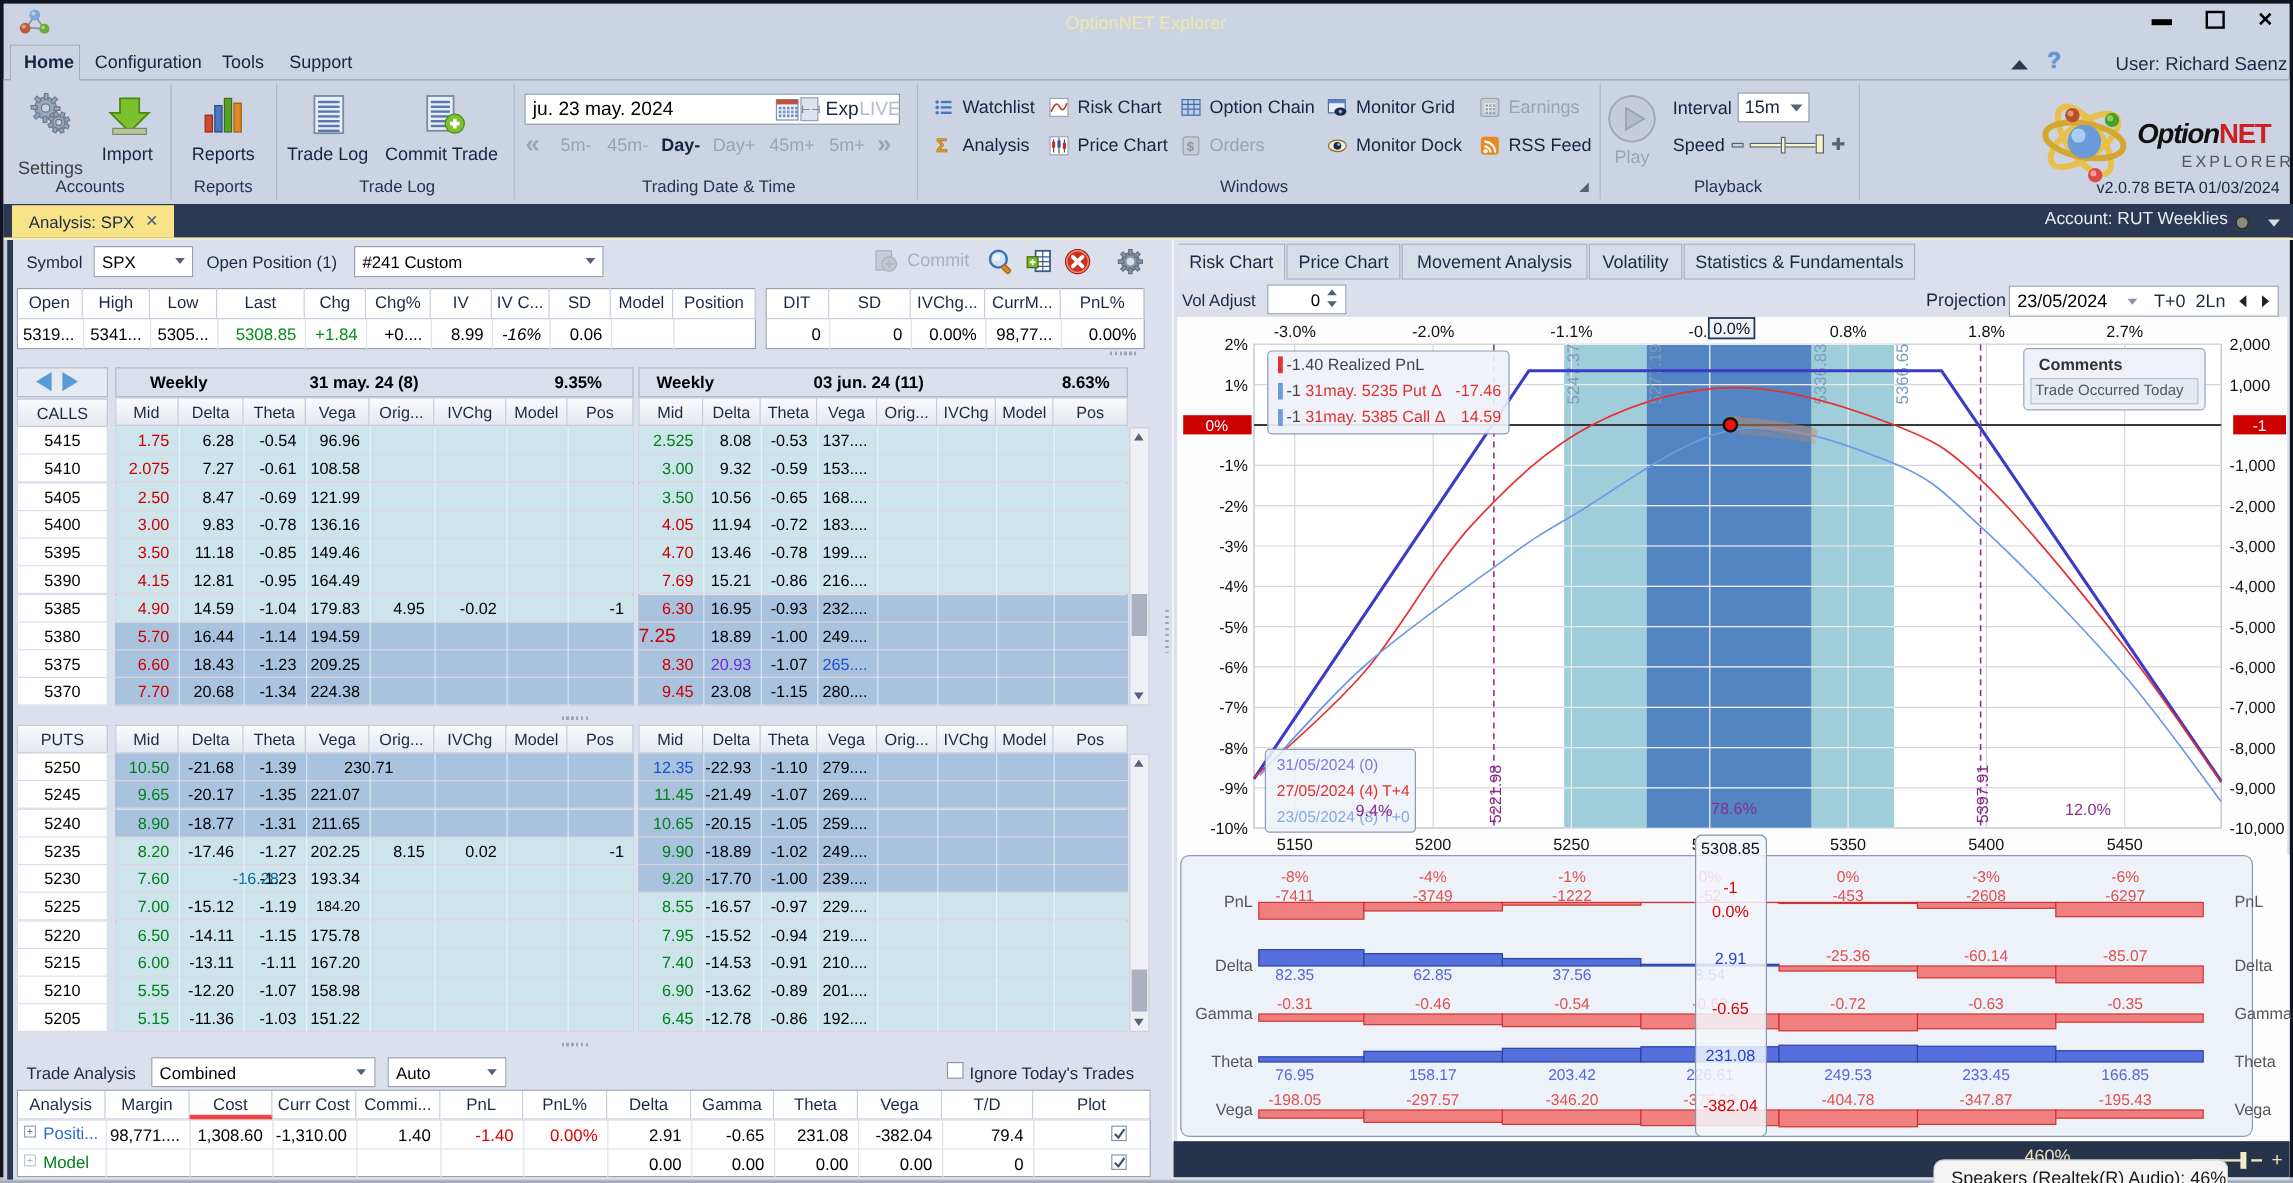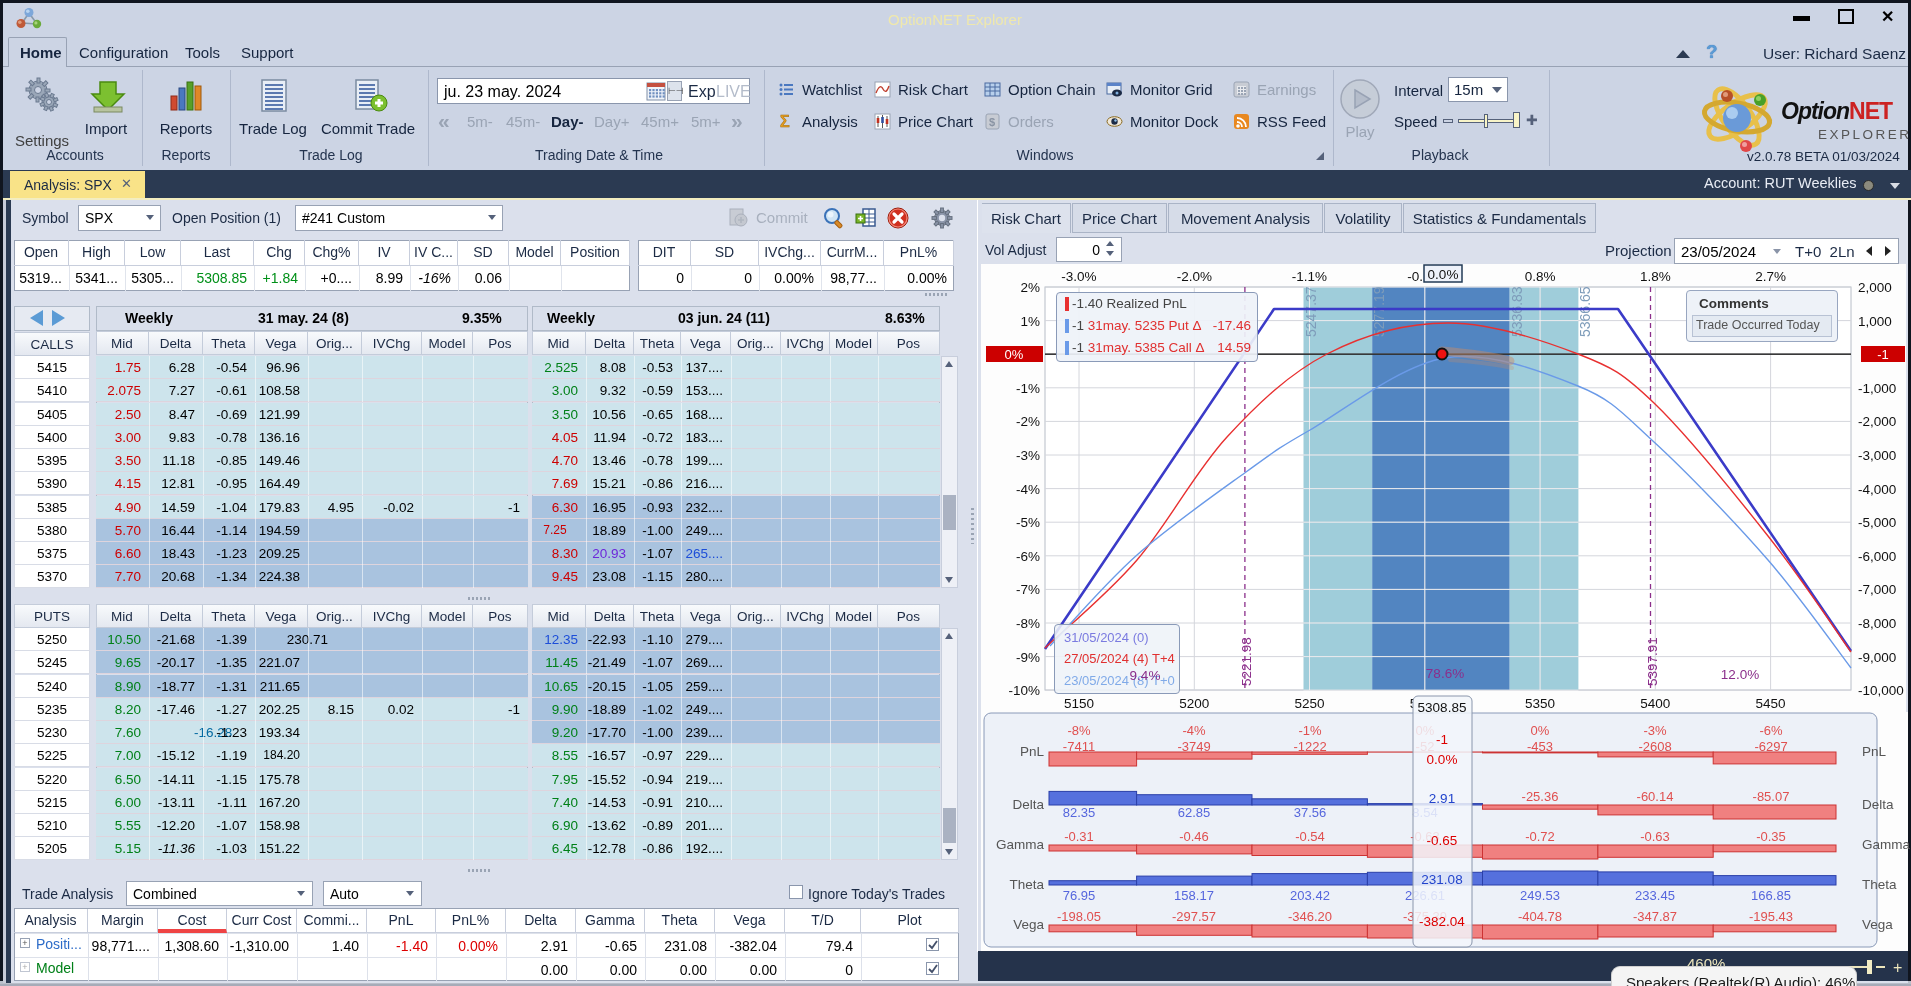--- a/index.html
+++ b/index.html
@@ -596,21 +596,21 @@
 <div class="abs" style="left:634px;top:495.5px;width:39px;font-size:13.5px;color:#000;text-align:right;line-height:23.25px;">-0.93</div>
 <div class="abs" style="left:681px;top:495.5px;width:42px;font-size:13.5px;color:#000;text-align:right;line-height:23.25px;">232....</div>
 <div class="abs" style="left:586px;top:495.5px;width:1px;height:23.25px;background:rgba(255,255,255,0.55);"></div>
 <div class="abs" style="left:634px;top:495.5px;width:1px;height:23.25px;background:rgba(255,255,255,0.55);"></div>
 <div class="abs" style="left:681px;top:495.5px;width:1px;height:23.25px;background:rgba(255,255,255,0.55);"></div>
 <div class="abs" style="left:731px;top:495.5px;width:1px;height:23.25px;background:rgba(255,255,255,0.55);"></div>
 <div class="abs" style="left:781px;top:495.5px;width:1px;height:23.25px;background:rgba(255,255,255,0.55);"></div>
 <div class="abs" style="left:830px;top:495.5px;width:1px;height:23.25px;background:rgba(255,255,255,0.55);"></div>
 <div class="abs" style="left:878px;top:495.5px;width:1px;height:23.25px;background:rgba(255,255,255,0.55);"></div>
 <div class="abs" style="left:532px;top:518.8px;width:408px;height:23.25px;background:#a9c3df;border-bottom:1px solid #ded4dd;"></div>
-<div class="abs" style="left:532px;top:518.8px;width:46px;font-size:12px;color:#cc0000;text-align:center;line-height:23.25px;">7.25</div>
+<div class="abs" style="left:532px;top:518.8px;width:46px;font-size:16px;color:#cc0000;text-align:left;line-height:23.25px;">7.25</div>
 <div class="abs" style="left:586px;top:518.8px;width:40px;font-size:13.5px;color:#000;text-align:right;line-height:23.25px;">18.89</div>
 <div class="abs" style="left:634px;top:518.8px;width:39px;font-size:13.5px;color:#000;text-align:right;line-height:23.25px;">-1.00</div>
 <div class="abs" style="left:681px;top:518.8px;width:42px;font-size:13.5px;color:#000;text-align:right;line-height:23.25px;">249....</div>
 <div class="abs" style="left:586px;top:518.8px;width:1px;height:23.25px;background:rgba(255,255,255,0.55);"></div>
 <div class="abs" style="left:634px;top:518.8px;width:1px;height:23.25px;background:rgba(255,255,255,0.55);"></div>
 <div class="abs" style="left:681px;top:518.8px;width:1px;height:23.25px;background:rgba(255,255,255,0.55);"></div>
 <div class="abs" style="left:731px;top:518.8px;width:1px;height:23.25px;background:rgba(255,255,255,0.55);"></div>
 <div class="abs" style="left:781px;top:518.8px;width:1px;height:23.25px;background:rgba(255,255,255,0.55);"></div>
 <div class="abs" style="left:830px;top:518.8px;width:1px;height:23.25px;background:rgba(255,255,255,0.55);"></div>
 <div class="abs" style="left:878px;top:518.8px;width:1px;height:23.25px;background:rgba(255,255,255,0.55);"></div>
@@ -756,21 +756,21 @@
 <div class="abs" style="left:255px;top:814.0px;width:45px;font-size:13.5px;color:#000;text-align:right;line-height:23.25px;">158.98</div>
 <div class="abs" style="left:149px;top:814.0px;width:1px;height:23.25px;background:rgba(255,255,255,0.55);"></div>
 <div class="abs" style="left:203px;top:814.0px;width:1px;height:23.25px;background:rgba(255,255,255,0.55);"></div>
 <div class="abs" style="left:255px;top:814.0px;width:1px;height:23.25px;background:rgba(255,255,255,0.55);"></div>
 <div class="abs" style="left:308px;top:814.0px;width:1px;height:23.25px;background:rgba(255,255,255,0.55);"></div>
 <div class="abs" style="left:362px;top:814.0px;width:1px;height:23.25px;background:rgba(255,255,255,0.55);"></div>
 <div class="abs" style="left:422px;top:814.0px;width:1px;height:23.25px;background:rgba(255,255,255,0.55);"></div>
 <div class="abs" style="left:473px;top:814.0px;width:1px;height:23.25px;background:rgba(255,255,255,0.55);"></div>
 <div class="abs" style="left:96px;top:837.2px;width:432px;height:23.25px;background:#cde4ec;border-bottom:1px solid #ded4dd;"></div>
 <div class="abs" style="left:96px;top:837.2px;width:45px;font-size:13.5px;color:#008018;text-align:right;line-height:23.25px;">5.15</div>
-<div class="abs" style="left:149px;top:837.2px;width:46px;font-size:13.5px;color:#000;text-align:right;line-height:23.25px;font-style:italic;">-11.36</div>
+<div class="abs" style="left:149px;top:837.2px;width:46px;font-size:13.5px;color:#000;text-align:right;line-height:23.25px;">-11.36</div>
 <div class="abs" style="left:203px;top:837.2px;width:44px;font-size:13.5px;color:#000;text-align:right;line-height:23.25px;">-1.03</div>
 <div class="abs" style="left:255px;top:837.2px;width:45px;font-size:13.5px;color:#000;text-align:right;line-height:23.25px;">151.22</div>
 <div class="abs" style="left:149px;top:837.2px;width:1px;height:23.25px;background:rgba(255,255,255,0.55);"></div>
 <div class="abs" style="left:203px;top:837.2px;width:1px;height:23.25px;background:rgba(255,255,255,0.55);"></div>
 <div class="abs" style="left:255px;top:837.2px;width:1px;height:23.25px;background:rgba(255,255,255,0.55);"></div>
 <div class="abs" style="left:308px;top:837.2px;width:1px;height:23.25px;background:rgba(255,255,255,0.55);"></div>
 <div class="abs" style="left:362px;top:837.2px;width:1px;height:23.25px;background:rgba(255,255,255,0.55);"></div>
 <div class="abs" style="left:422px;top:837.2px;width:1px;height:23.25px;background:rgba(255,255,255,0.55);"></div>
 <div class="abs" style="left:473px;top:837.2px;width:1px;height:23.25px;background:rgba(255,255,255,0.55);"></div>
 <div class="abs" style="left:532px;top:628px;width:408px;height:232px;border:1px solid #b0bac8;border-top:none;"></div>

